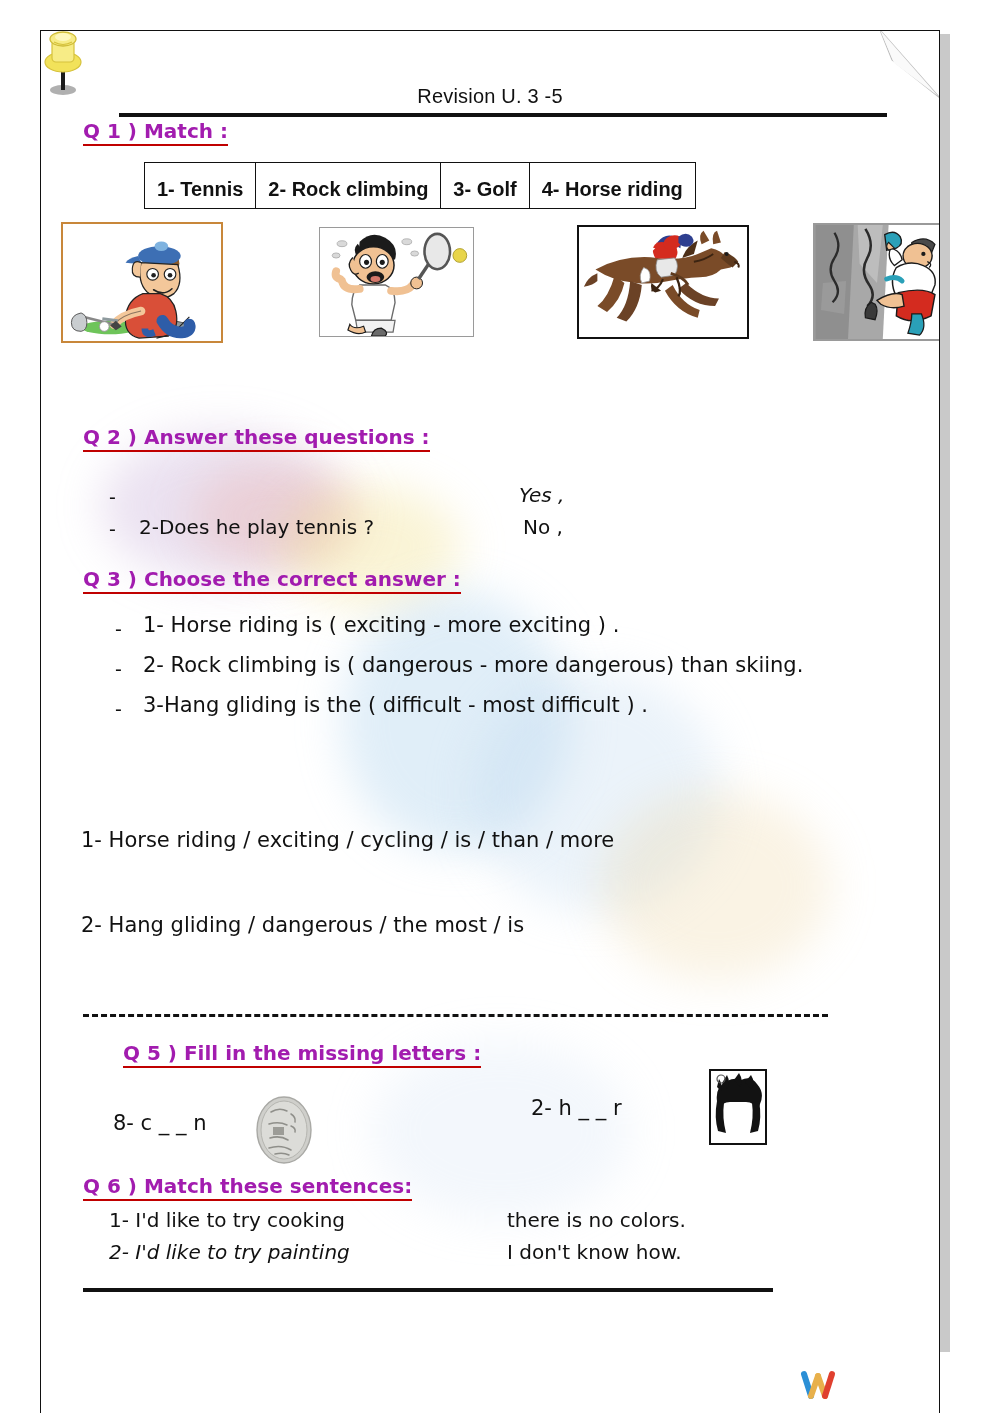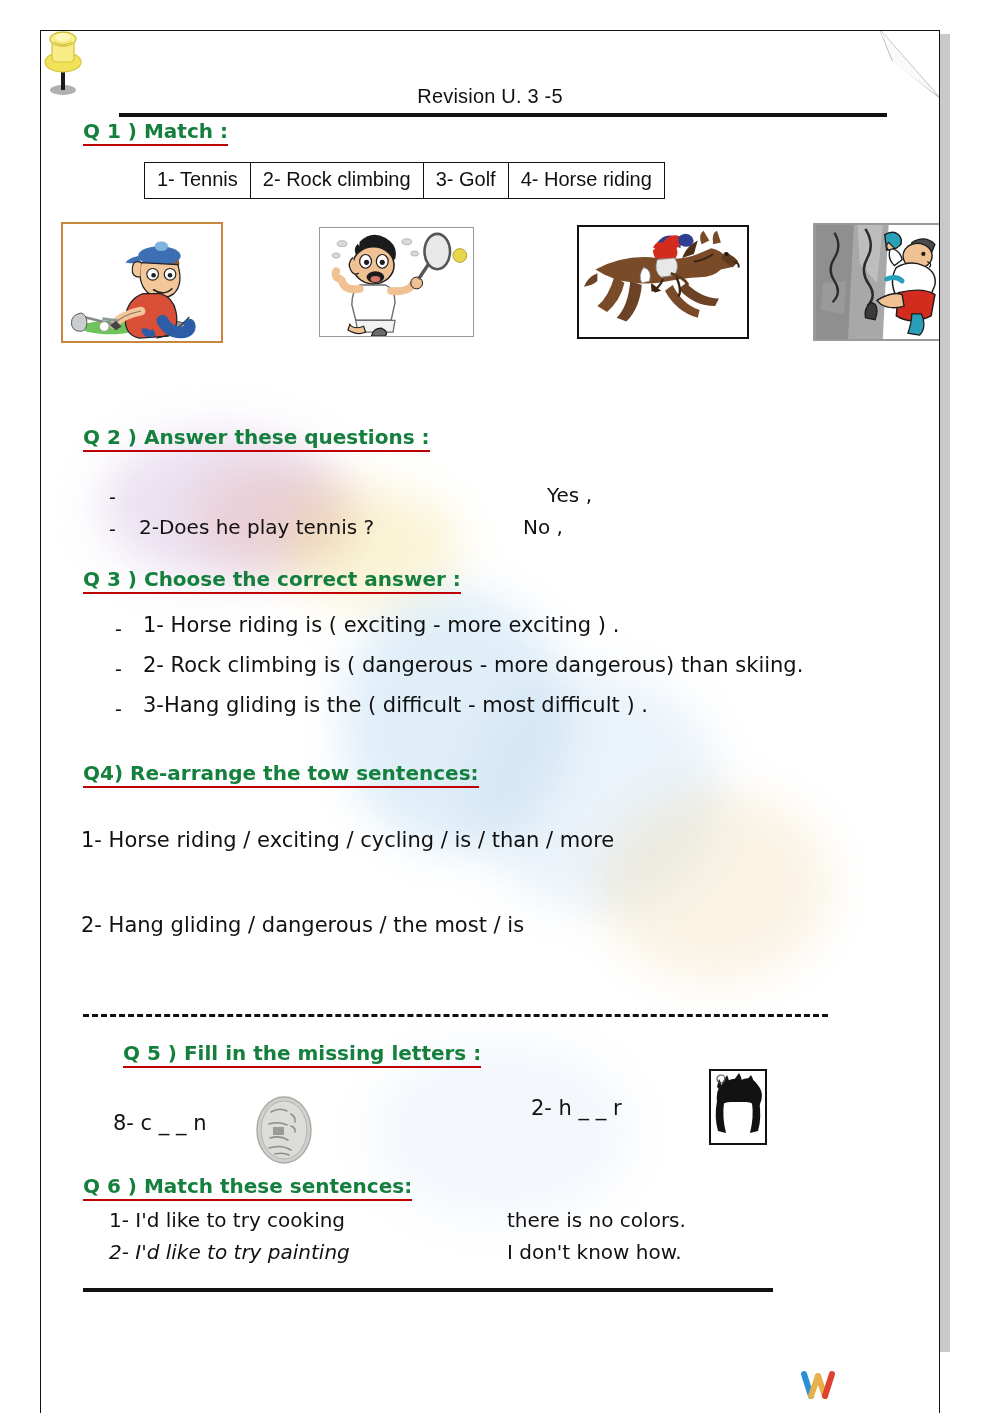--- a/index.html
+++ b/index.html
@@ -89,43 +89,44 @@
     top: 82px;
     width: 768px;
     height: 4px;
     background: #111;
   }
 
   .qhead {
     position: absolute;
     font-family: "DejaVu Sans", sans-serif;
     font-weight: bold;
-    color: #15803d;
+    color: #a21caf;
     font-size: 20px;
     border-bottom: 2px solid #c00000;
     padding-bottom: 1px;
     white-space: nowrap;
   }
 
   
   .match-table {
     position: absolute;
     left: 103px;
     top: 131px;
     border-collapse: collapse;
     font-family: "Liberation Sans", sans-serif;
     font-size: 20px;
     color: #111;
     background: #fff;
   }
   .match-table td {
     border: 1.6px solid #111;
-    padding: 5px 12px 7px 12px;
+    padding: 15px 12px 7px 12px;
     white-space: nowrap;
     line-height: 1.15;
+    font-weight: bold;
   }
 
   
   .pics { position: absolute; left: 0; top: 190px; width: 900px; height: 125px; }
   .pic {
     position: absolute;
     background: #fff;
     box-sizing: border-box;
     overflow: hidden;
   }
@@ -346,38 +347,37 @@
           <path d="M58 80 q-8 6 -6 16 l10 2 q4 -10 0 -16z" fill="#3a3a3a" stroke="#1b1b1b" stroke-width="1.3"></path>
           <path d="M110 92 q6 14 -2 22 l-12 -2 q4 -12 4 -20z" fill="#2aa0b8" stroke="#1b1b1b" stroke-width="1.3"></path>
           <path d="M74 56 q10 -4 16 2" stroke="#2aa0b8" stroke-width="5" fill="none" stroke-linecap="round"></path>
         </svg>
       </div>
     </div>
 
     <div class="qhead" style="left:42px; top:394px;">Q 2 ) Answer these questions :</div>
 
     <div class="txt t19" style="left:68px; top:455px;">-</div>
-    <div class="txt t20" style="left:506px; top:452px;">Yes ,</div>
+    <div class="txt t20" style="left:478px; top:452px;font-style:italic;">Yes ,</div>
 
     <div class="txt t19" style="left:68px; top:487px;">-</div>
     <div class="txt t20" style="left:98px; top:484px;">2-Does he play tennis ?</div>
     <div class="txt t20" style="left:482px; top:484px;">No ,</div>
 
     <div class="qhead" style="left:42px; top:536px;">Q 3 ) Choose the correct answer :</div>
 
     <div class="txt t19" style="left:74px; top:587px;">-</div>
     <div class="txt t21" style="left:102px; top:582px;">1- Horse riding is  (  exciting  -  more exciting  ) .</div>
 
     <div class="txt t19" style="left:74px; top:627px;">-</div>
     <div class="txt t21" style="left:102px; top:622px;">2- Rock climbing is (  dangerous  -  more dangerous) than skiing.</div>
 
     <div class="txt t19" style="left:74px; top:667px;">-</div>
     <div class="txt t21" style="left:102px; top:662px;">3-Hang gliding is the ( difficult  -  most difficult  ) .</div>
 
-    <div class="qhead" style="left:42px; top:730px;">Q4) Re-arrange the tow sentences:</div>
 
     <div class="txt t21" style="left:40px; top:797px;">1-  Horse riding  /  exciting  /  cycling / is / than / more</div>
     <div class="txt t21" style="left:40px; top:882px;">2-  Hang gliding  /  dangerous / the most / is</div>
 
     <div class="dashrule"></div>
 
     <div class="qhead" style="left:42px; top:1010px;margin-left:40px;">Q 5 ) Fill in the missing letters :</div>
 
     <div class="txt t21" style="left:72px; top:1080px;">8- c _ _ n</div>
 

